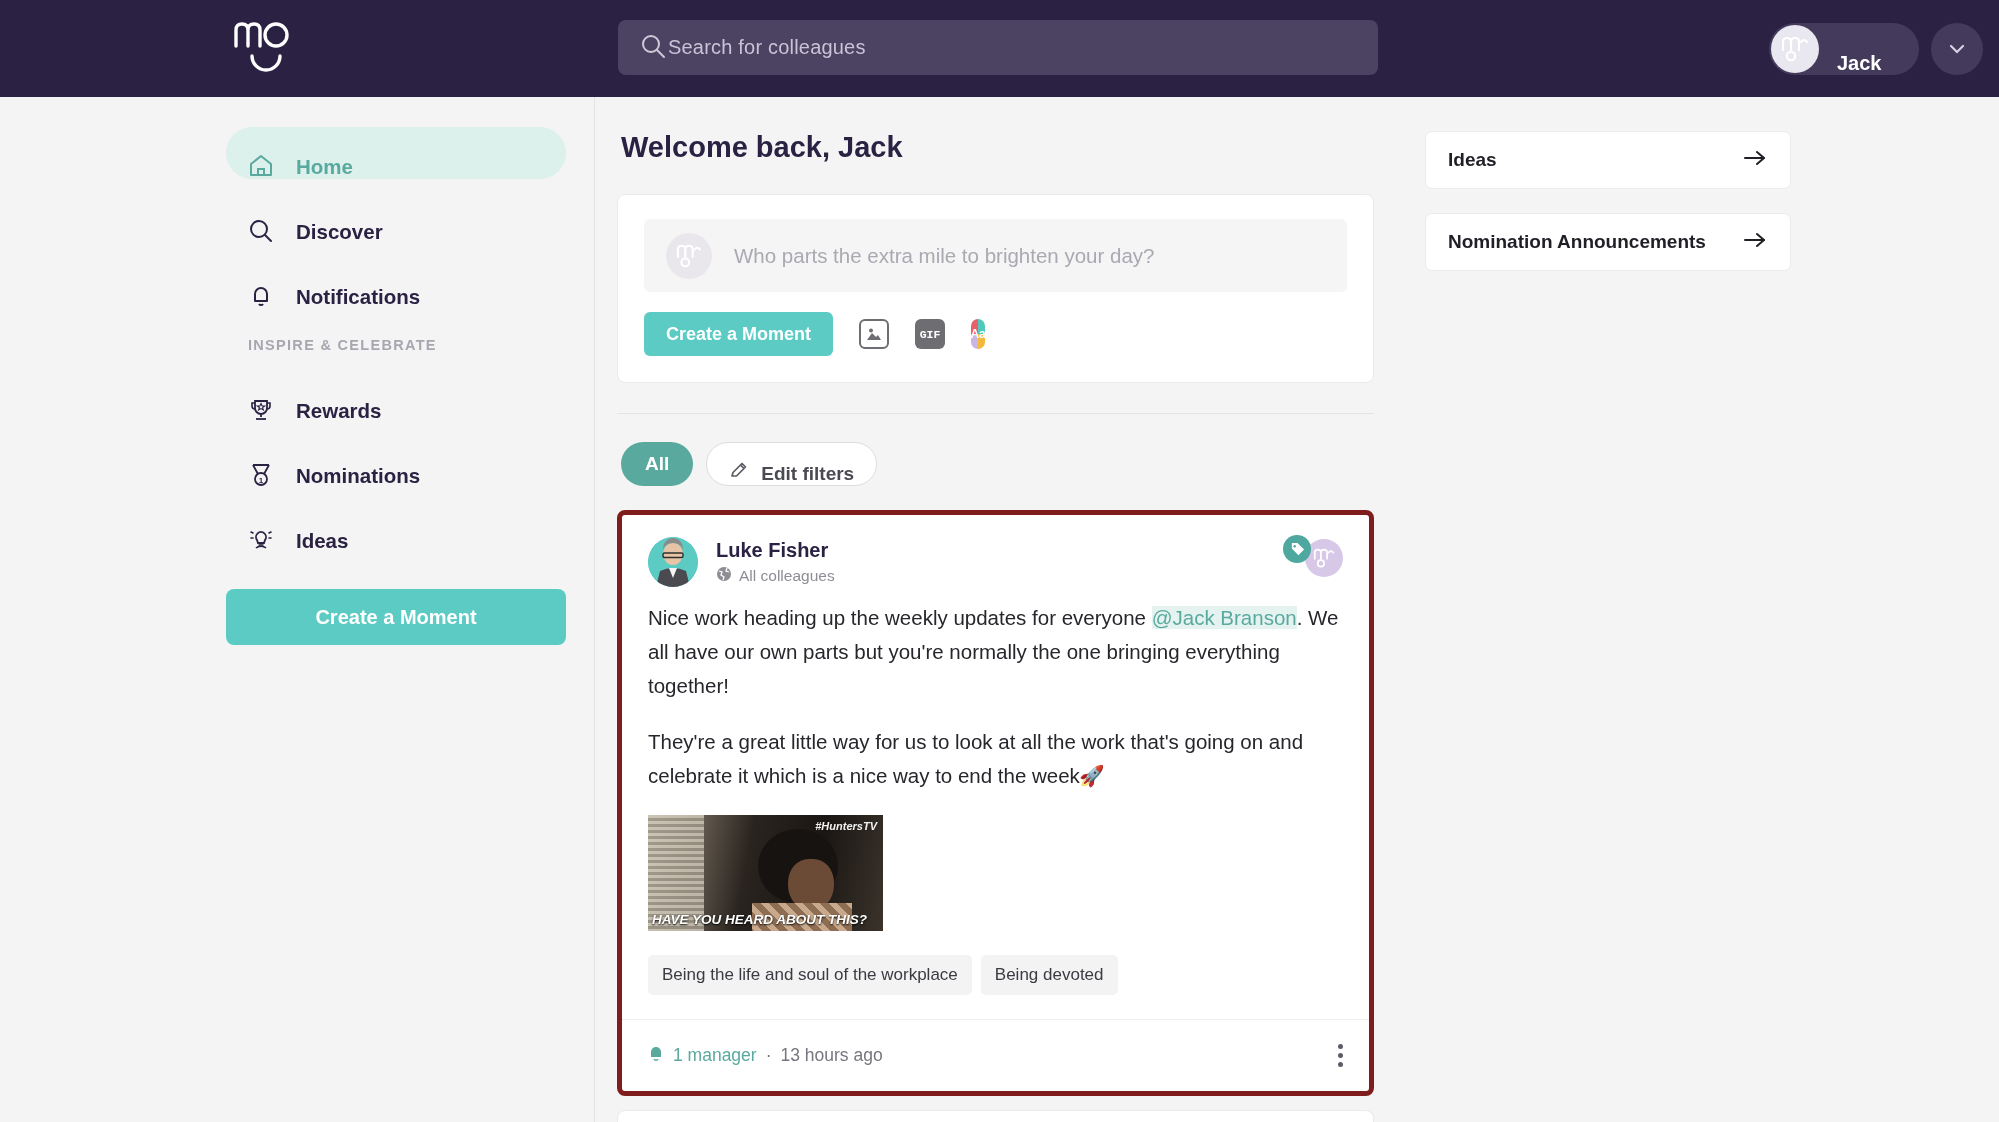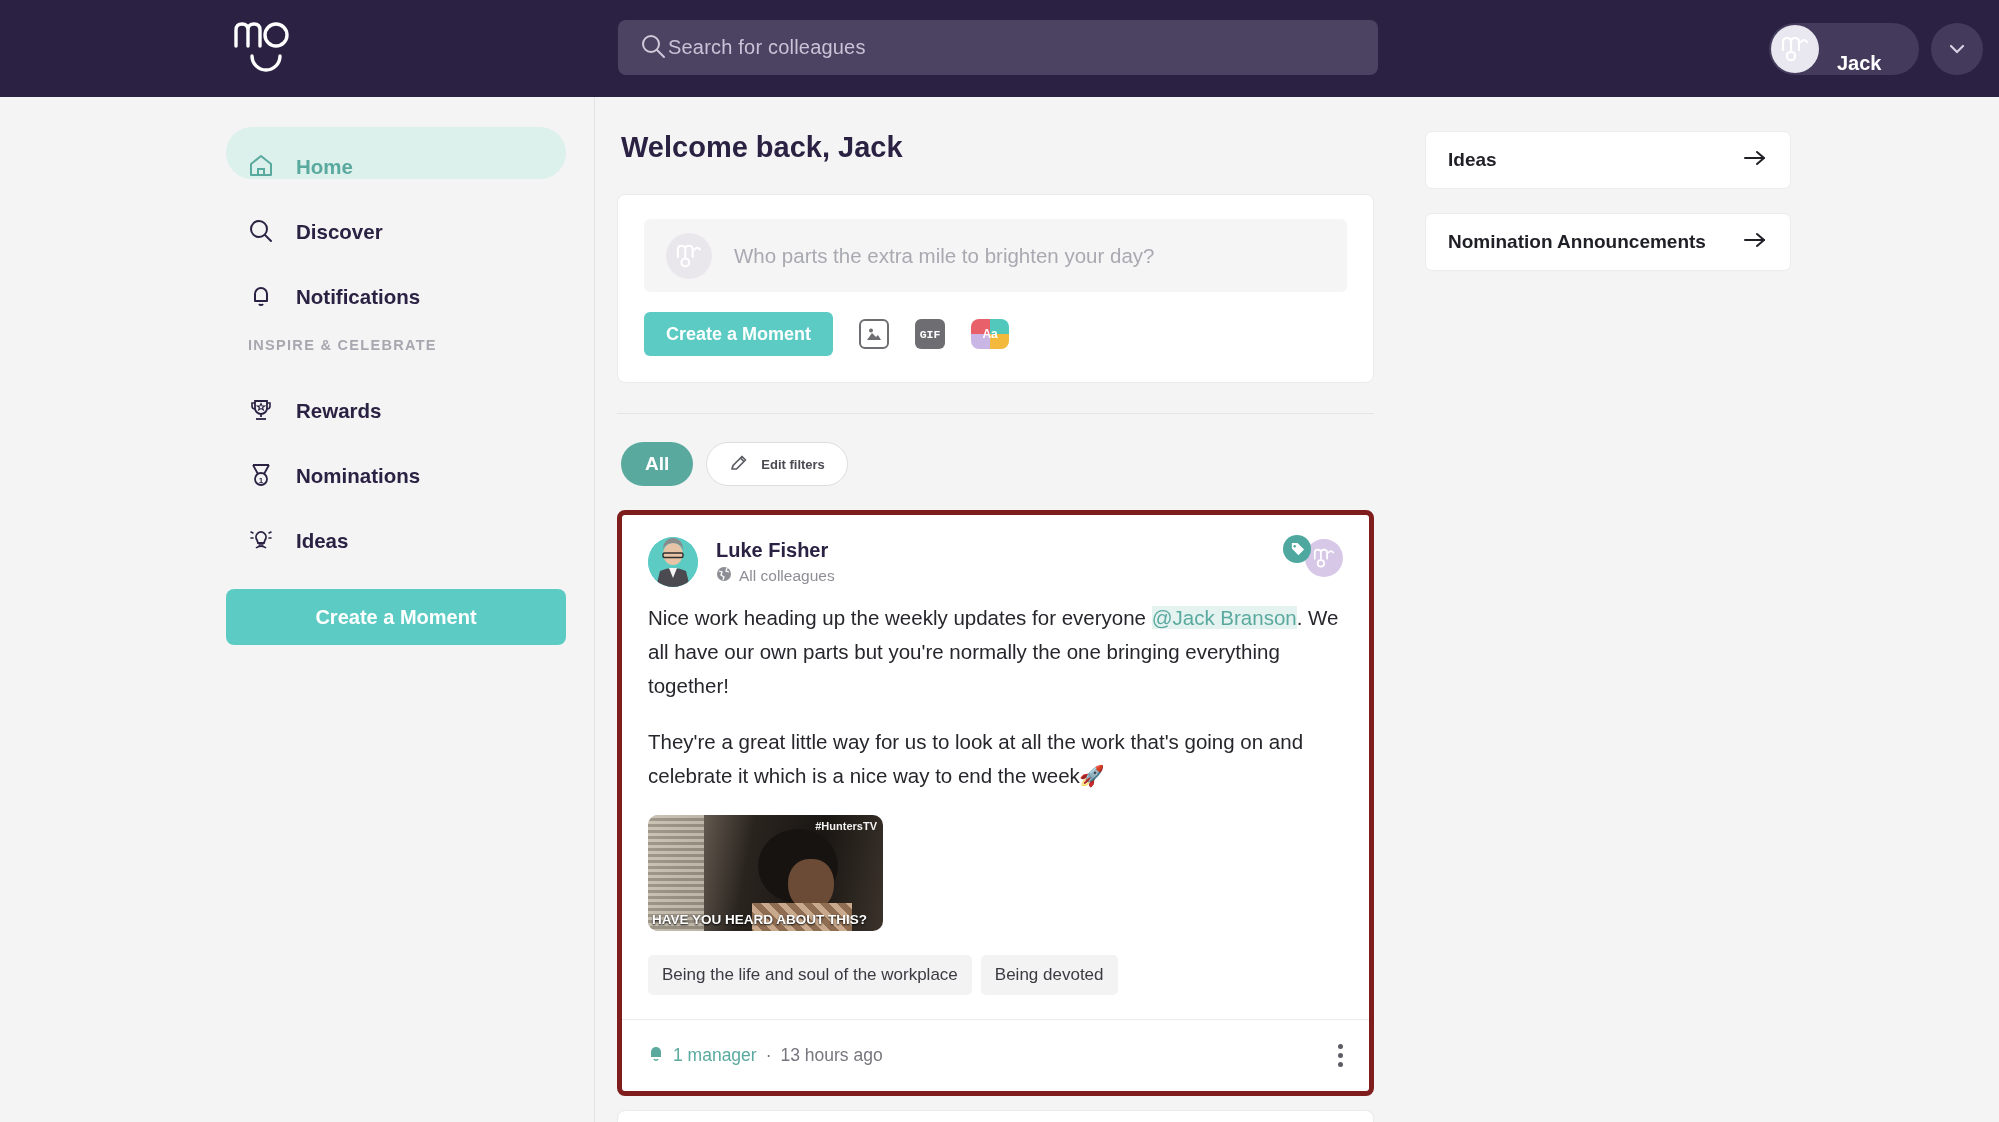--- a/index.html
+++ b/index.html
@@ -143,21 +143,21 @@
     display: flex; align-items: center; justify-content: center;
   }
   .ic-gif {
     width: 30px; height: 30px;
     background: #6e6e72; border-radius: 6px;
     color: #fff; font-size: 11.5px; font-weight: bold;
     display: flex; align-items: center; justify-content: center;
     font-family: "Liberation Mono", monospace;
   }
   .ic-aa {
-    width: 38px; height: 30px; border-radius: 8px;
+    width: 14px; height: 30px; border-radius: 8px;
     overflow: hidden; position: relative;
     display: grid; grid-template-columns: 1fr 1fr; grid-template-rows: 1fr 1fr;
   }
   .ic-aa span.q { display: block; }
   .ic-aa .lbl {
     position: absolute; inset: 0;
     display: flex; align-items: center; justify-content: center;
     color: #fff; font-size: 12px; font-weight: bold;
   }
 
@@ -166,23 +166,23 @@
   .filters { display: flex; align-items: center; gap: 13px; margin: 28px 0 24px 4px; }
   .pill-all {
     background: #5aa99f; color: #fff;
     font-size: 19px; font-weight: bold;
     border-radius: 22px; height: 44px; padding: 0 24px;
     display: flex; align-items: center;
   }
   .pill-edit {
     background: #ffffff; color: #4a4a52;
     border: 1px solid #ddd;
-    font-size: 13px; font-weight: bold;
+    font-size: 19px; font-weight: bold;
     border-radius: 22px; height: 44px; padding: 0 22px;
-    display: flex; align-items: center; gap: 12px;
+    display: flex; align-items: flex-end; gap: 12px;
   }
 
   .post {
     width: 757px;
     background: #ffffff;
     border: 5px solid #7f1d1d;
     border-radius: 8px;
   }
   .post-head {
     display: flex; align-items: center;
@@ -217,24 +217,25 @@
     z-index: 2;
   }
   .post-body { padding: 14px 26px 0 26px; }
   .post-body p {
     font-size: 20.5px; line-height: 34px; color: #26262c;
     margin-bottom: 22px;
   }
   .mention { color: #5aa99f; background: #e4f3f0; }
   .gif-embed {
     width: 235px; height: 116px;
-    border-radius: 10px;
+    border-radius: 0;
     position: relative; overflow: hidden;
     background: linear-gradient(100deg,#b9b2a6 0%,#6d6458 18%,#2a241f 42%,#1a1613 70%,#3b332b 100%);
     margin-bottom: 14px;
+    font-style: italic;
   }
   .gif-embed .blinds {
     position: absolute; left: 0; top: 0; width: 56px; height: 100%;
     background: repeating-linear-gradient(180deg,#cfc7b8 0 3px,#9d9587 3px 6px);
     opacity: .85;
   }
   .gif-embed .afro {
     position: absolute; left: 110px; top: 14px;
     width: 80px; height: 74px; border-radius: 50%;
     background: #171311;

